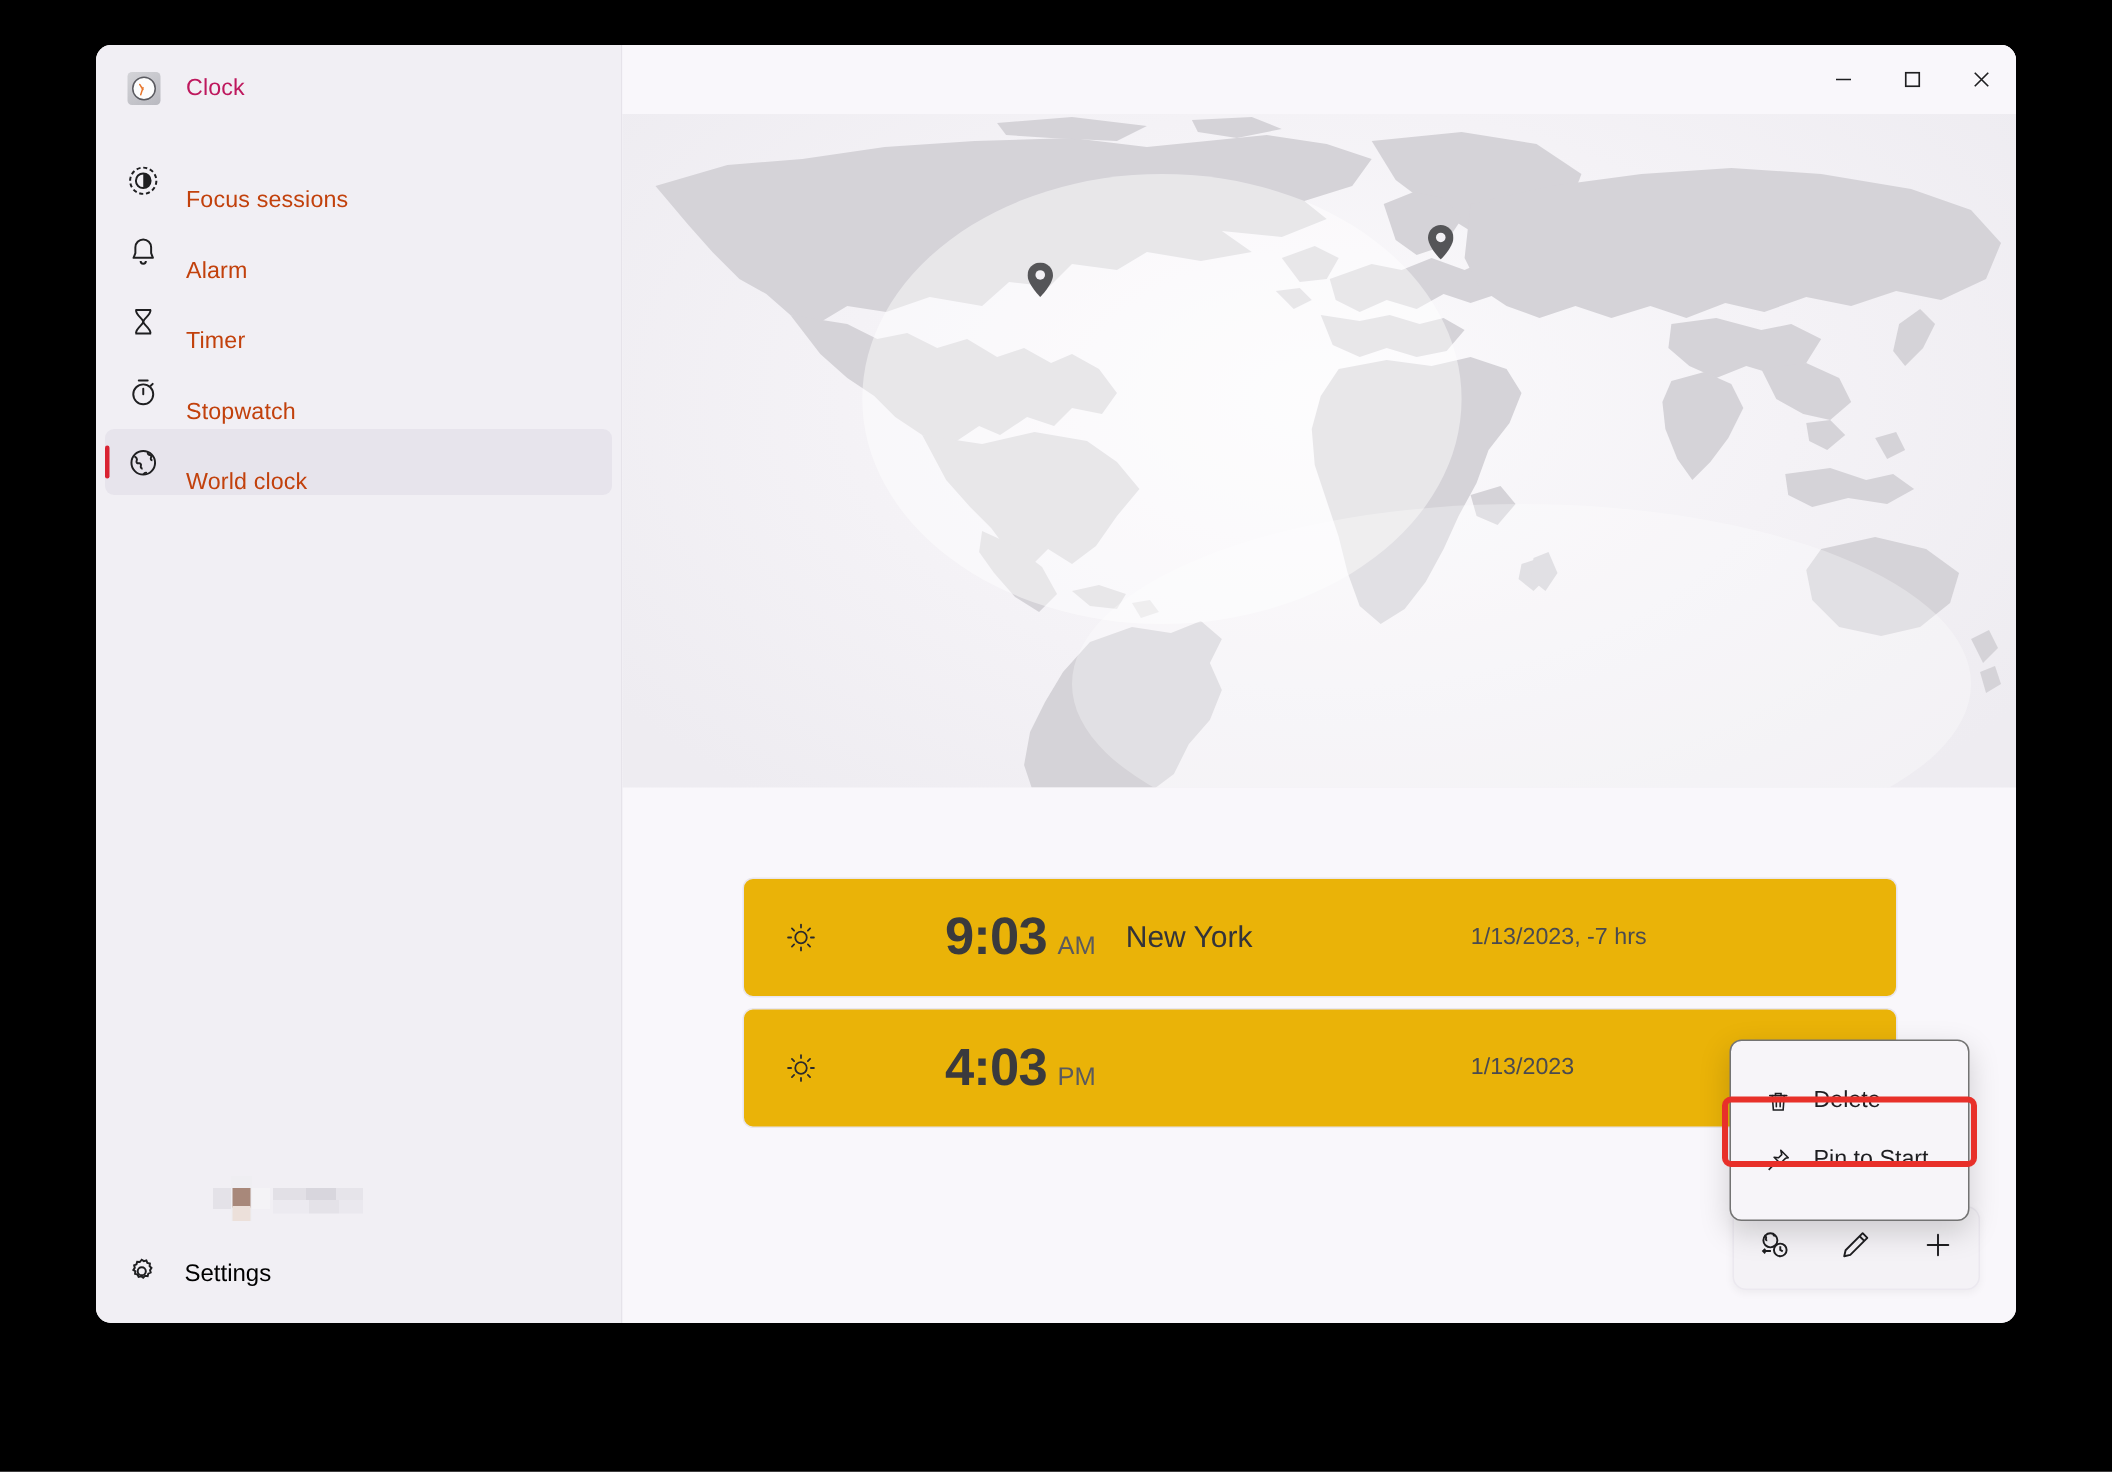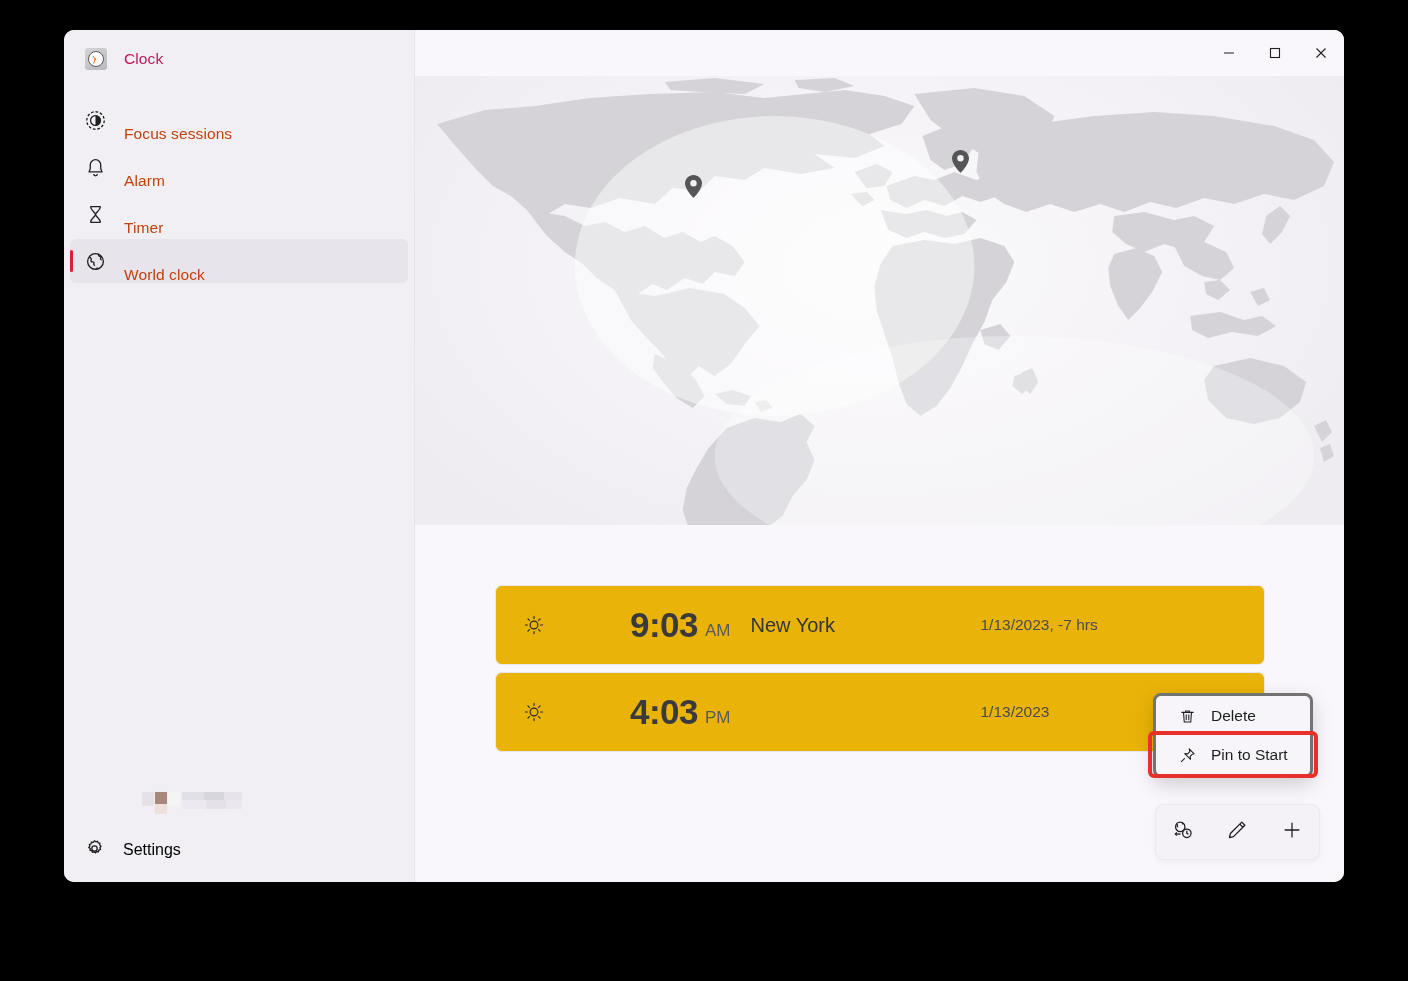--- a/index.html
+++ b/index.html
@@ -172,24 +172,24 @@
   .card .date {
     font-size: 15.5px; color: #4a4a50;
   }
 
   
   .ctx-menu {
     position: absolute;
     left: 738px; top: 663px;
     width: 160px;
     background: #f7f5f9;
-    border: 3px solid #737373;
+    border: 1px solid #737373;
     border-radius: 8px;
     box-shadow: 0 7px 20px rgba(0,0,0,0.17);
-    padding: 0 0;
+    padding: 20px 0;
     z-index: 20;
   }
   .ctx-item {
     height: 38px;
     display: flex; align-items: center;
     gap: 15px;
     padding-left: 18px;
     font-size: 15.5px; color: #1e1e21;
     border-radius: 5px;
     margin: 1px 4px;
@@ -267,20 +267,31 @@
         <span class="ico">
           <svg width="21" height="21" viewBox="0 0 24 24" fill="none" stroke="#1f1f21" stroke-width="1.5" stroke-linejoin="round">
             <path d="M6 3h12M6 21h12"></path>
             <path d="M6.5 3.3c0 4 5.5 6.4 5.5 8.7 0 2.3-5.5 4.7-5.5 8.7"></path>
             <path d="M17.5 3.3c0 4-5.5 6.4-5.5 8.7 0 2.3 5.5 4.7 5.5 8.7"></path>
           </svg>
         </span>
         <span class="lbl">Timer</span>
       </div>
 
+      <div class="nav-item">
+        <span class="ico">
+          <svg width="21" height="21" viewBox="0 0 24 24" fill="none" stroke="#1f1f21" stroke-width="1.5" stroke-linecap="round">
+            <circle cx="12" cy="13.6" r="7.6"></circle>
+            <path d="M12 13.6V9.4"></path>
+            <path d="M8.6 3h6.8"></path>
+            <path d="M17.7 7.1l1.5-1.5"></path>
+          </svg>
+        </span>
+        <span class="lbl">Stopwatch</span>
+      </div>
 
       <div class="nav-item selected">
         <span class="ico">
           <svg width="21" height="21" viewBox="0 0 24 24" fill="none" stroke="#1f1f21" stroke-width="1.5">
             <circle cx="12" cy="12" r="9"></circle>
             <path d="M5.2 7.2c1.6.6 2.4 1.9 1.8 3.2-.6 1.4.4 2.2 1.6 2 1.2-.2 2 .7 1.6 1.9-.4 1.2.3 2.1 1.3 2.2"></path>
             <path d="M15.6 3.8c-.5 1.3.2 2.2 1.3 2.3 1.1.1 1.6 1 1 2-.5 1 .1 1.9 1.1 2"></path>
             <path d="M12.4 20.9c.4-1.2 1.4-1.6 2.4-1.2"></path>
           </svg>
         </span>

